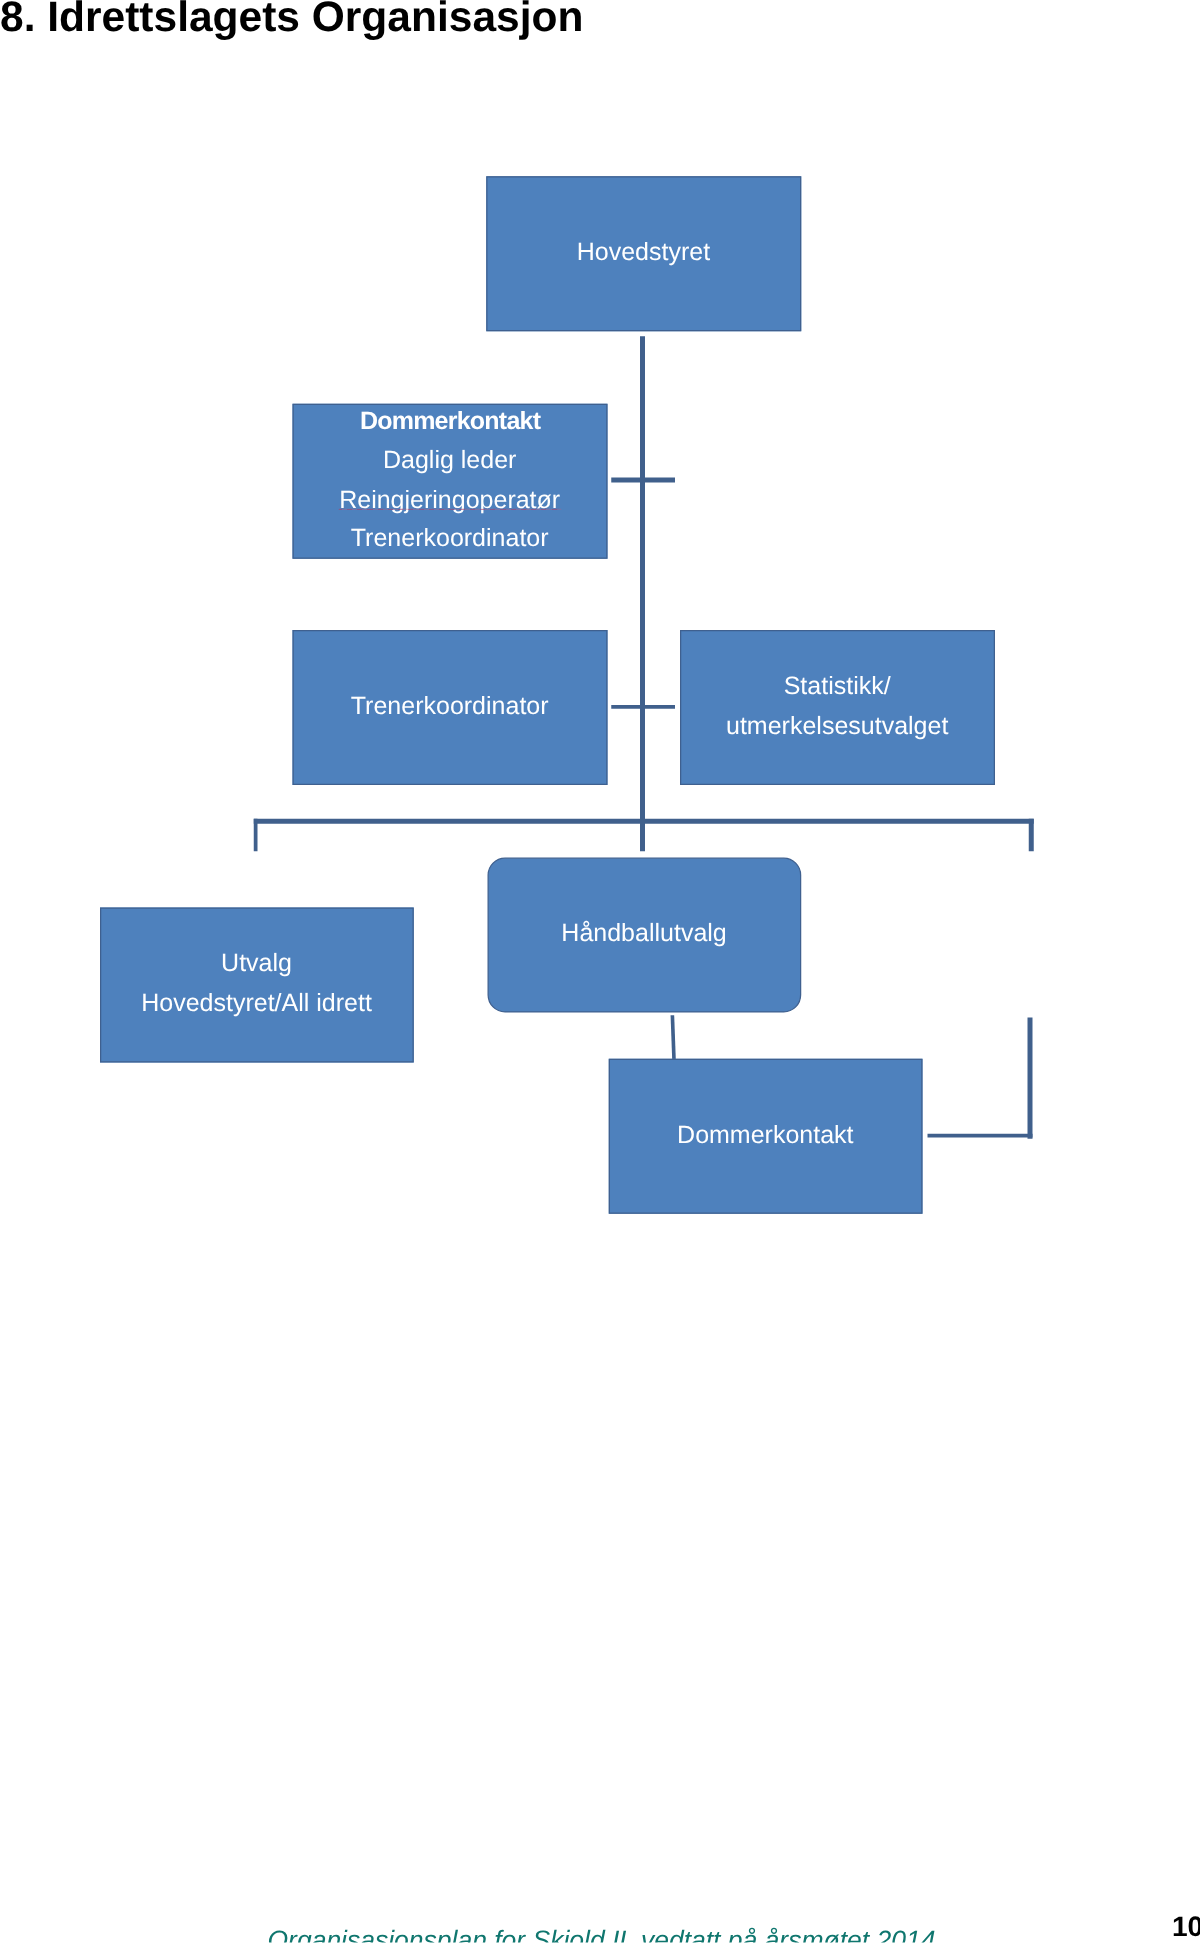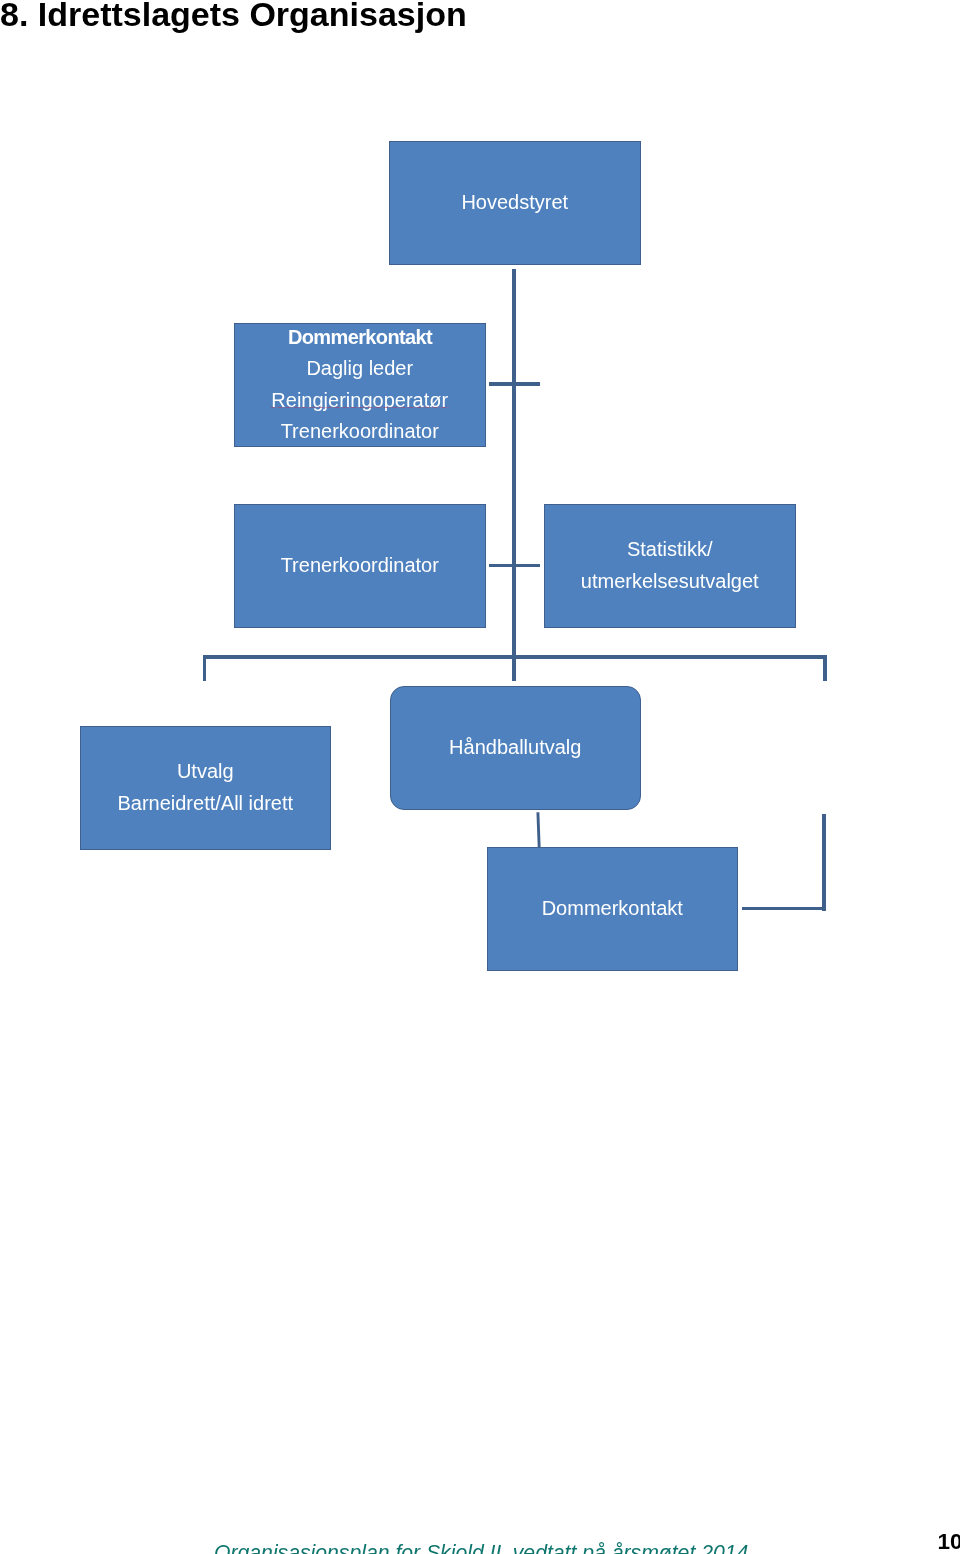--- a/index.html
+++ b/index.html
@@ -57,21 +57,21 @@
       <span class="ln">Trenerkoordinator</span>
     </div>
 
     <div class="node" style="left:544px;top:504px;width:251.5px;height:123.5px;">
       <span class="ln">Statistikk/</span>
       <span class="ln">utmerkelsesutvalget</span>
     </div>
 
     <div class="node" style="left:80px;top:726px;width:250.5px;height:123.5px;">
       <span class="ln">Utvalg</span>
-      <span class="ln">Barneidrett/All idrett</span>
+      <span class="ln">Hovedstyret/All idrett</span>
     </div>
 
     <div class="node" style="left:390px;top:686px;width:250.5px;height:123.5px;border-radius:14px;">
       <span class="ln">Håndballutvalg</span>
     </div>
 
 
     <div class="node" style="left:487px;top:847px;width:250.5px;height:123.5px;text-align:right;">
       <span class="ln">Dommerkontakt</span>
     </div>

